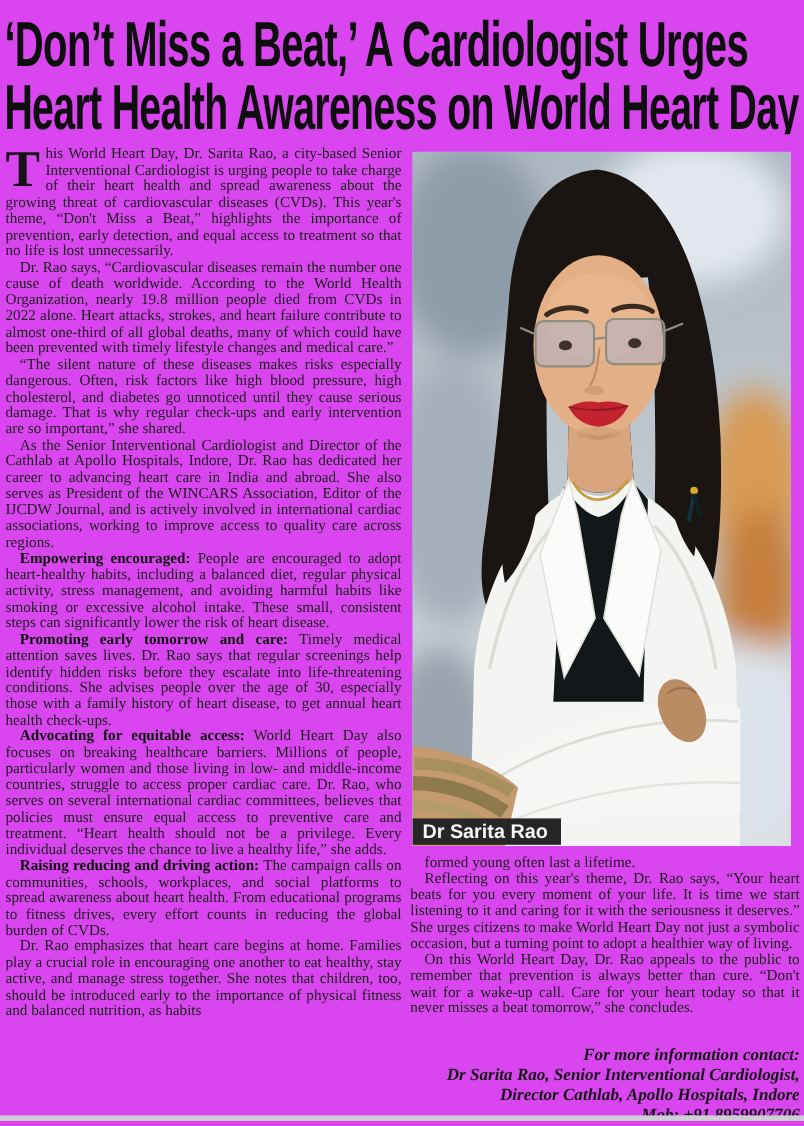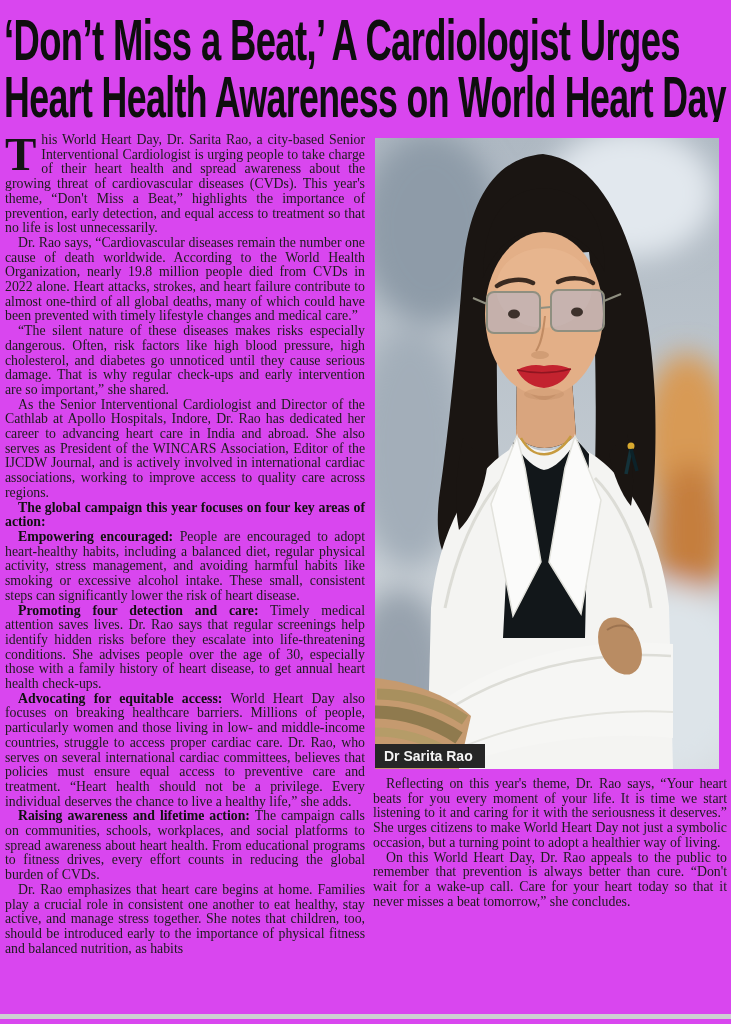--- a/index.html
+++ b/index.html
@@ -28,21 +28,21 @@
   .lead{font-weight:bold;color:#101010;}
   
   .photo{
     position:absolute;left:375px;top:138px;width:344px;height:631px;
     overflow:hidden;background:#b8c0c8;
   }
   .photo svg{display:block;}
   .caption{
     position:absolute;left:0;bottom:1px;background:#262626;color:#f5f5f5;
     font-family:"Liberation Sans",sans-serif;font-weight:bold;
-    font-size:14px;line-height:14px;padding:5px 12px 5px 9px;
+    font-size:18px;line-height:14px;padding:5px 12px 5px 9px;
   }
   
   .contact{
     position:absolute;left:373px;top:951px;width:354px;text-align:right;
     font-style:italic;font-weight:bold;font-size:15.5px;line-height:18px;
     color:#151515;
   }
   .contact div{white-space:nowrap;}
   
   .page-edge{
@@ -58,26 +58,25 @@
   <svg class="headline" viewBox="0 0 731 118" width="731" height="118">
     <text x="4" y="56" textLength="676" lengthAdjust="spacingAndGlyphs">‘Don’t Miss a Beat,’ A Cardiologist Urges</text>
     <text x="4" y="113" textLength="722" lengthAdjust="spacingAndGlyphs">Heart Health Awareness on World Heart Day</text>
   </svg>
 
   <div class="col-left">
       <p class="para first"><span class="dropcap">T</span>his World Heart Day, Dr. Sarita Rao, a city-based Senior Interventional Cardiologist is urging people to take charge of their heart health and spread awareness about the growing threat of cardiovascular diseases (CVDs). This year's theme, “Don't Miss a Beat,” highlights the importance of prevention, early detection, and equal access to treatment so that no life is lost unnecessarily.</p>
       <p class="para">Dr. Rao says, “Cardiovascular diseases remain the number one cause of death worldwide. According to the World Health Organization, nearly 19.8 million people died from CVDs in 2022 alone. Heart attacks, strokes, and heart failure contribute to almost one-third of all global deaths, many of which could have been prevented with timely lifestyle changes and medical care.”</p>
       <p class="para">“The silent nature of these diseases makes risks especially dangerous. Often, risk factors like high blood pressure, high cholesterol, and diabetes go unnoticed until they cause serious damage. That is why regular check-ups and early intervention are so important,” she shared.</p>
       <p class="para">As the Senior Interventional Cardiologist and Director of the Cathlab at Apollo Hospitals, Indore, Dr. Rao has dedicated her career to advancing heart care in India and abroad. She also serves as President of the WINCARS Association, Editor of the IJCDW Journal, and is actively involved in international cardiac associations, working to improve access to quality care across regions.</p>
-      <p class="para"><span class="lead">The global campaign this year focuses on four key areas of action:</span></p>
       <p class="para"><span class="lead">Empowering encouraged:</span> People are encouraged to adopt heart-healthy habits, including a balanced diet, regular physical activity, stress management, and avoiding harmful habits like smoking or excessive alcohol intake. These small, consistent steps can significantly lower the risk of heart disease.</p>
-      <p class="para"><span class="lead">Promoting four detection and care:</span> Timely medical attention saves lives. Dr. Rao says that regular screenings help identify hidden risks before they escalate into life-threatening conditions. She advises people over the age of 30, especially those with a family history of heart disease, to get annual heart health check-ups.</p>
+      <p class="para"><span class="lead">Promoting early tomorrow and care:</span> Timely medical attention saves lives. Dr. Rao says that regular screenings help identify hidden risks before they escalate into life-threatening conditions. She advises people over the age of 30, especially those with a family history of heart disease, to get annual heart health check-ups.</p>
       <p class="para"><span class="lead">Advocating for equitable access:</span> World Heart Day also focuses on breaking healthcare barriers. Millions of people, particularly women and those living in low- and middle-income countries, struggle to access proper cardiac care. Dr. Rao, who serves on several international cardiac committees, believes that policies must ensure equal access to preventive care and treatment. “Heart health should not be a privilege. Every individual deserves the chance to live a healthy life,” she adds.</p>
-      <p class="para"><span class="lead">Raising awareness and lifetime action:</span> The campaign calls on communities, schools, workplaces, and social platforms to spread awareness about heart health. From educational programs to fitness drives, every effort counts in reducing the global burden of CVDs.</p>
-      <p class="para">Dr. Rao emphasizes that heart care begins at home. Families play a crucial role in consistent one another to eat healthy, stay active, and manage stress together. She notes that children, too, should be introduced early to the importance of physical fitness and balanced nutrition, as habits</p>
+      <p class="para"><span class="lead">Raising reducing and driving action:</span> The campaign calls on communities, schools, workplaces, and social platforms to spread awareness about heart health. From educational programs to fitness drives, every effort counts in reducing the global burden of CVDs.</p>
+      <p class="para">Dr. Rao emphasizes that heart care begins at home. Families play a crucial role in encouraging one another to eat healthy, stay active, and manage stress together. She notes that children, too, should be introduced early to the importance of physical fitness and balanced nutrition, as habits</p>
     </div>
 
   <div class="photo">
     <svg viewBox="0 0 344 631" width="344" height="631" preserveAspectRatio="none">
       <defs>
         <linearGradient id="bgGrad" x1="0" y1="0" x2="0" y2="1">
           <stop offset="0" stop-color="#aeb8c2"></stop>
           <stop offset="0.55" stop-color="#c2cad1"></stop>
           <stop offset="1" stop-color="#d8dde1"></stop>
         </linearGradient>
@@ -166,19 +165,26 @@
       <g>
         <circle cx="256" cy="308" r="3.5" fill="#d8a92f"></circle>
         <path d="M256,311 L251,336" stroke="#14323a" stroke-width="3.5"></path>
         <path d="M256,311 L262,333" stroke="#0c2229" stroke-width="3.5"></path>
       </g>
     </svg>
     <div class="caption">Dr Sarita Rao</div>
   </div>
 
   <div class="col-right">
+      <p class="para">formed young often last a lifetime.</p>
       <p class="para">Reflecting on this year's theme, Dr. Rao says, “Your heart beats for you every moment of your life. It is time we start listening to it and caring for it with the seriousness it deserves.” She urges citizens to make World Heart Day not just a symbolic occasion, but a turning point to adopt a healthier way of living.</p>
       <p class="para">On this World Heart Day, Dr. Rao appeals to the public to remember that prevention is always better than cure. “Don't wait for a wake-up call. Care for your heart today so that it never misses a beat tomorrow,” she concludes.</p>
     </div>
 
+  <div class="contact">
+    <div>For more information contact:</div>
+    <div>Dr Sarita Rao, Senior Interventional Cardiologist,</div>
+    <div>Director Cathlab, Apollo Hospitals, Indore</div>
+    <div>Mob: +91 8959907706</div>
+  </div>
 
   <div class="page-edge"></div>
 </div>
 
 </body></html>

